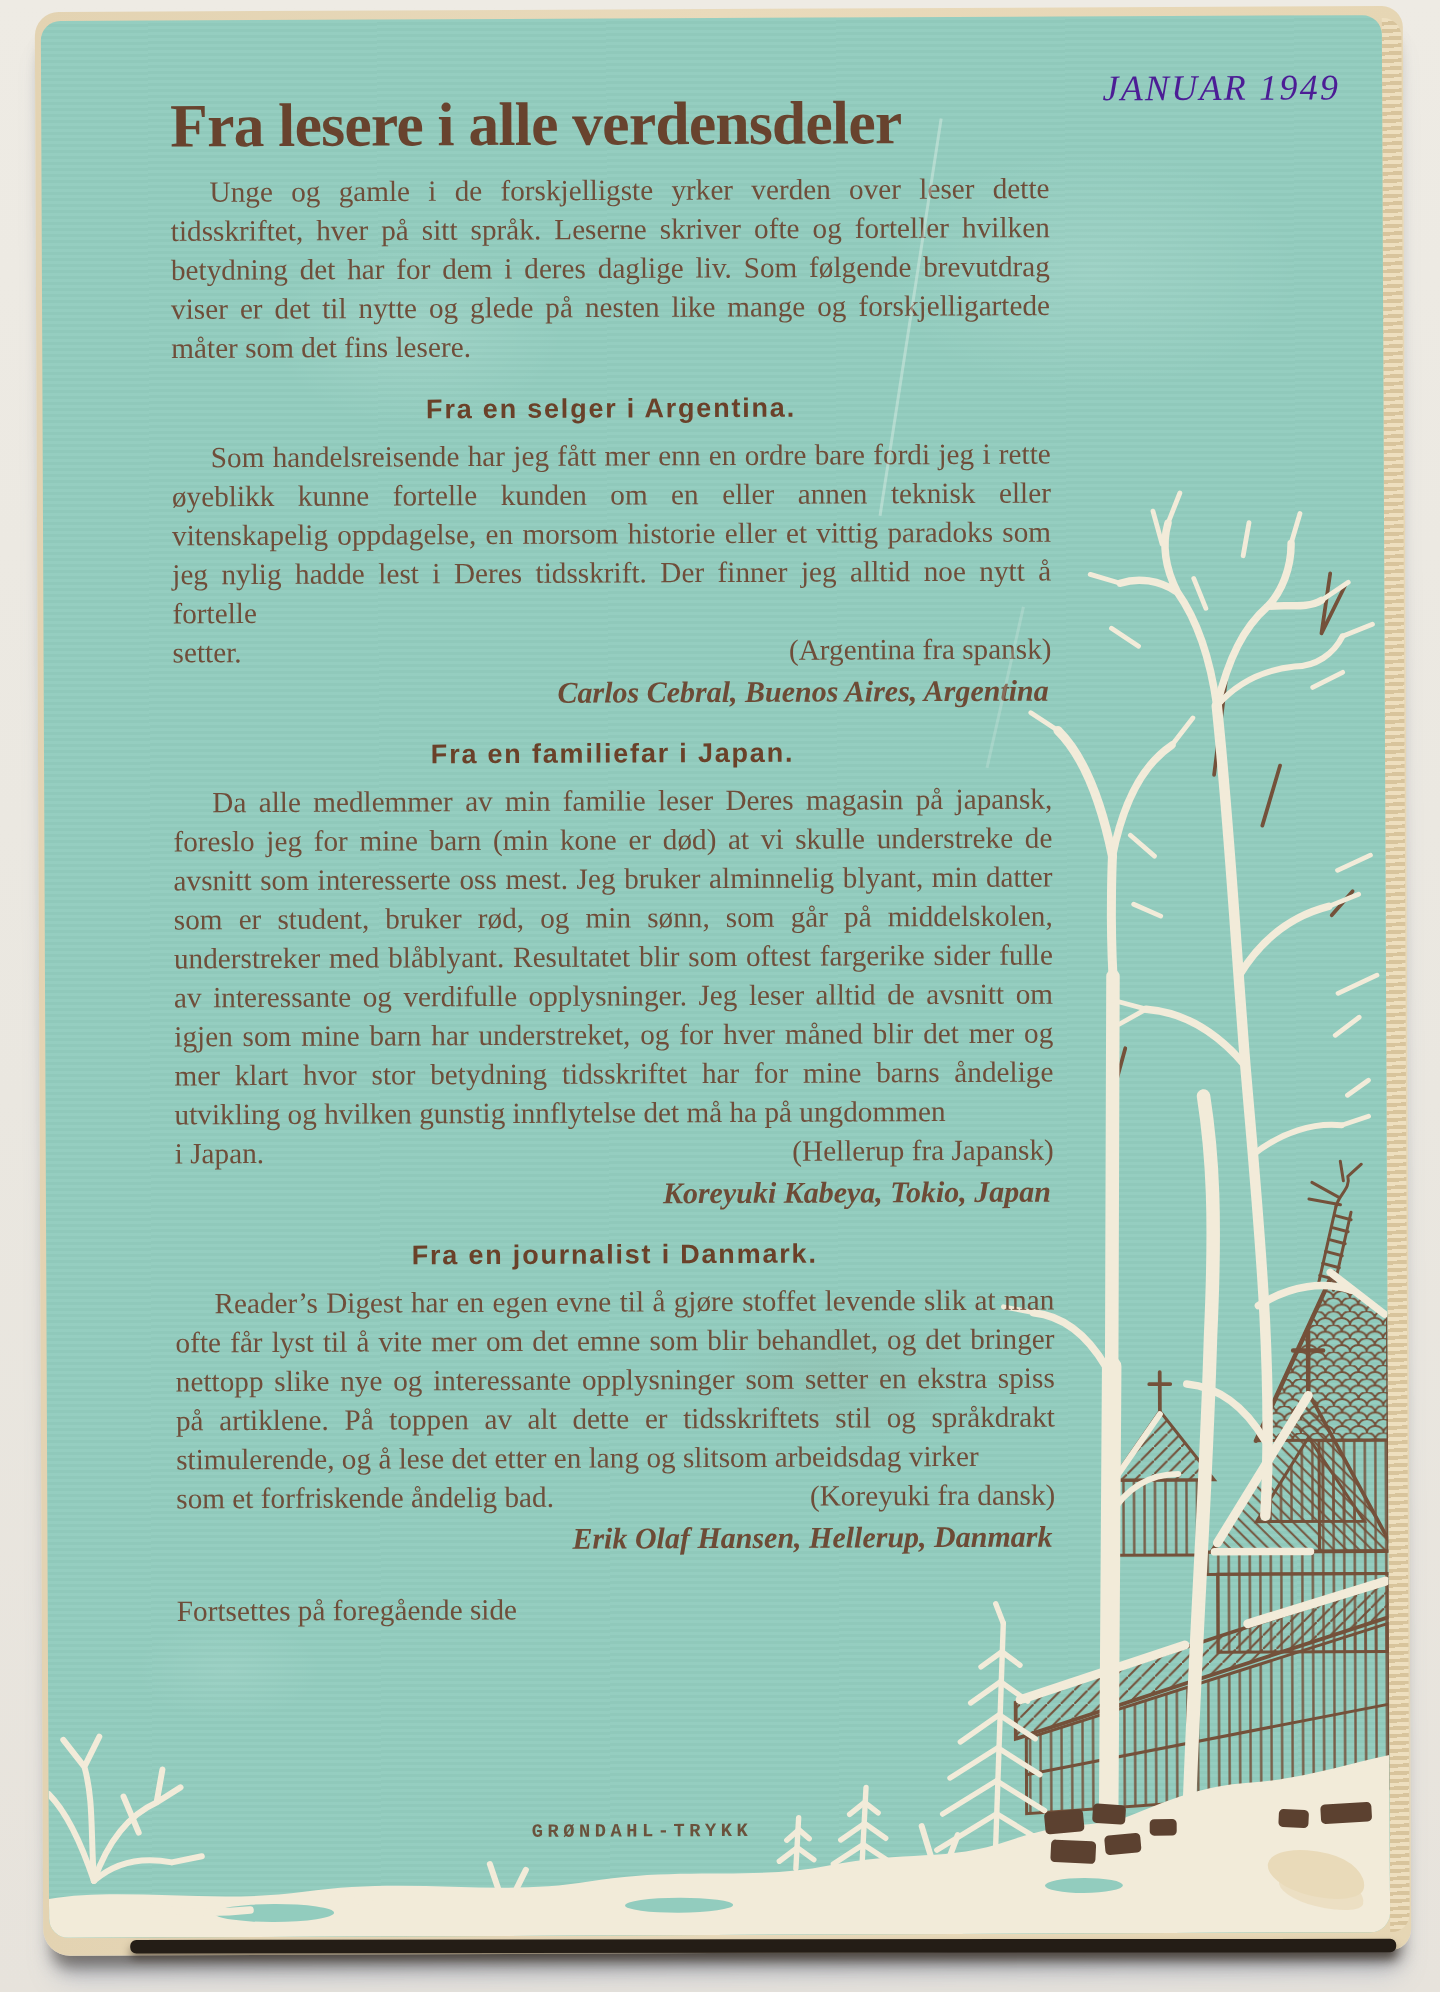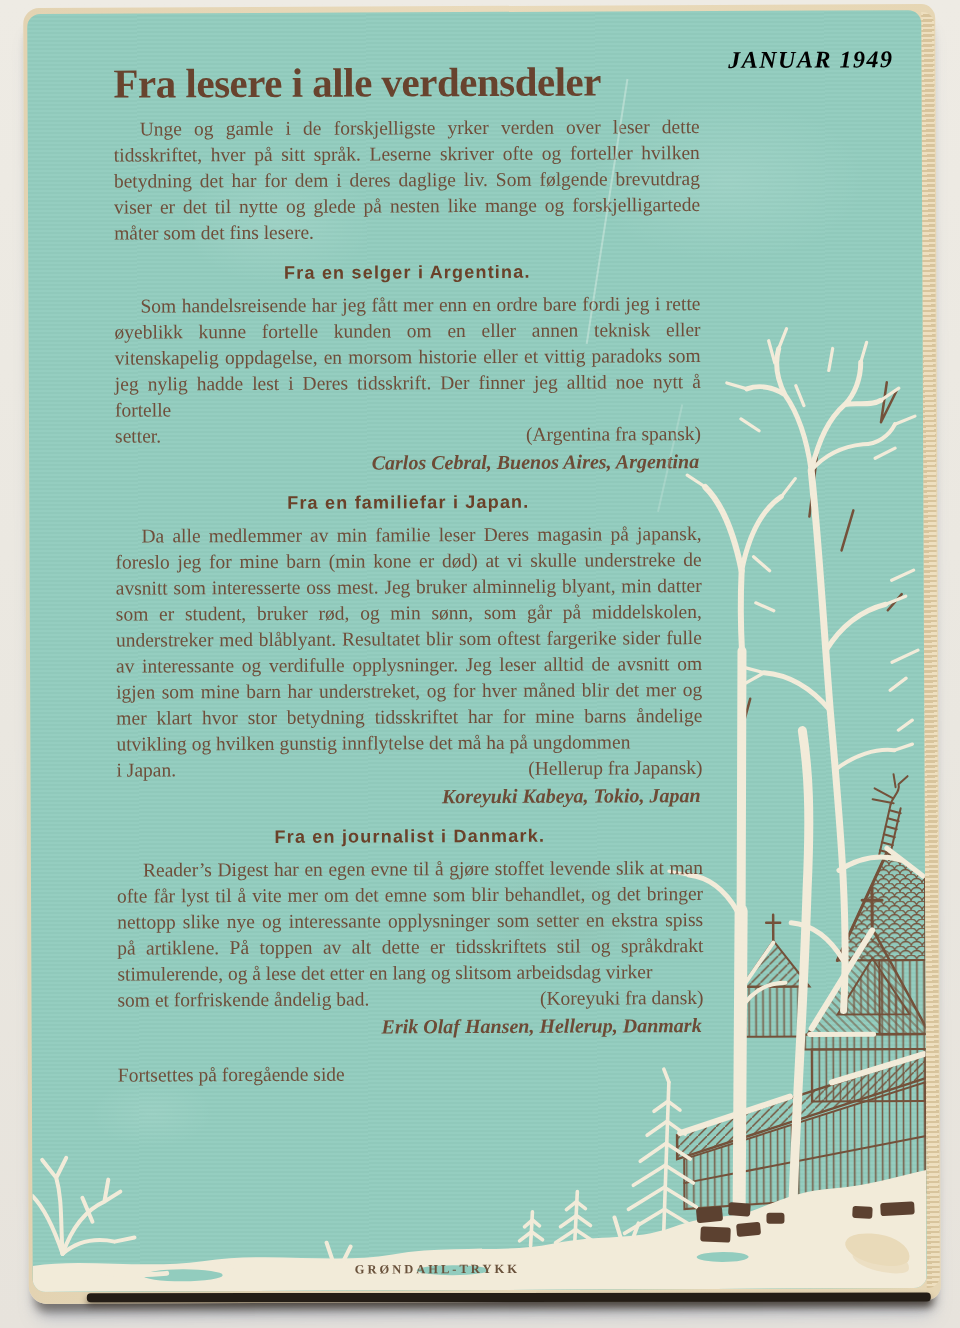--- a/index.html
+++ b/index.html
@@ -45,21 +45,21 @@
   .crease2{left:640px;top:392px;width:2px;height:110px;transform:rotate(13deg);opacity:.6;}
   .corner-wear{
     position:absolute;right:16px;bottom:24px;width:66px;height:30px;z-index:3;
     background:#e9dab9;border-radius:60% 45% 55% 50%/55% 60% 45% 50%;
     transform:rotate(14deg);box-shadow:6px 10px 0 -4px rgba(233,218,185,.7);
   }
   
   .art{position:absolute;inset:0;z-index:1;pointer-events:none;}
   .issue-date{
     position:absolute;right:28px;top:36px;z-index:2;
-    font-style:italic;font-weight:bold;font-size:24px;letter-spacing:1.5px;color:#000000;
+    font-style:italic;font-weight:normal;font-size:24px;letter-spacing:1.5px;color:#4c1d95;
   }
   .text-col{
     position:absolute;left:86px;top:34px;width:586px;z-index:2;
     color:#6f4e3a;font-size:19.5px;line-height:26px;text-align:justify;
   }
   h1.title{
     font-size:41px;font-weight:bold;letter-spacing:-0.5px;line-height:1.1;
     margin:14px 0 10px;color:#68432e;white-space:nowrap;text-align:left;
   }
   .para{margin:0;text-indent:26px;}
@@ -69,22 +69,22 @@
     text-align:center;margin:14px 0 7px;
   }
   .closing{display:flex;justify-content:space-between;margin:0;}
   .sig{
     text-align:right;font-style:italic;font-weight:600;font-size:20px;
     margin:1px 2px 0 0;color:#6d4b36;
   }
   .cont{margin:22px 0 0;text-indent:0;text-align:left;}
   .printer{
     position:absolute;left:322px;top:1202px;z-index:2;
-    font-family:Liberation Serif, serif;
-    font-size:12.5px;font-weight:bold;letter-spacing:3px;color:#6a523c;margin-top:48px;
+    font-family:Liberation Mono, monospace;
+    font-size:12.5px;font-weight:bold;letter-spacing:3px;color:#6a523c;
   }
   
   .w{stroke:#f2ebd9;fill:none;stroke-linecap:round;}
   .b{stroke:#74513a;fill:none;stroke-linecap:round;}
 </style>
 </head>
 <body>
 
 <div class="scan">
   <div class="book">

